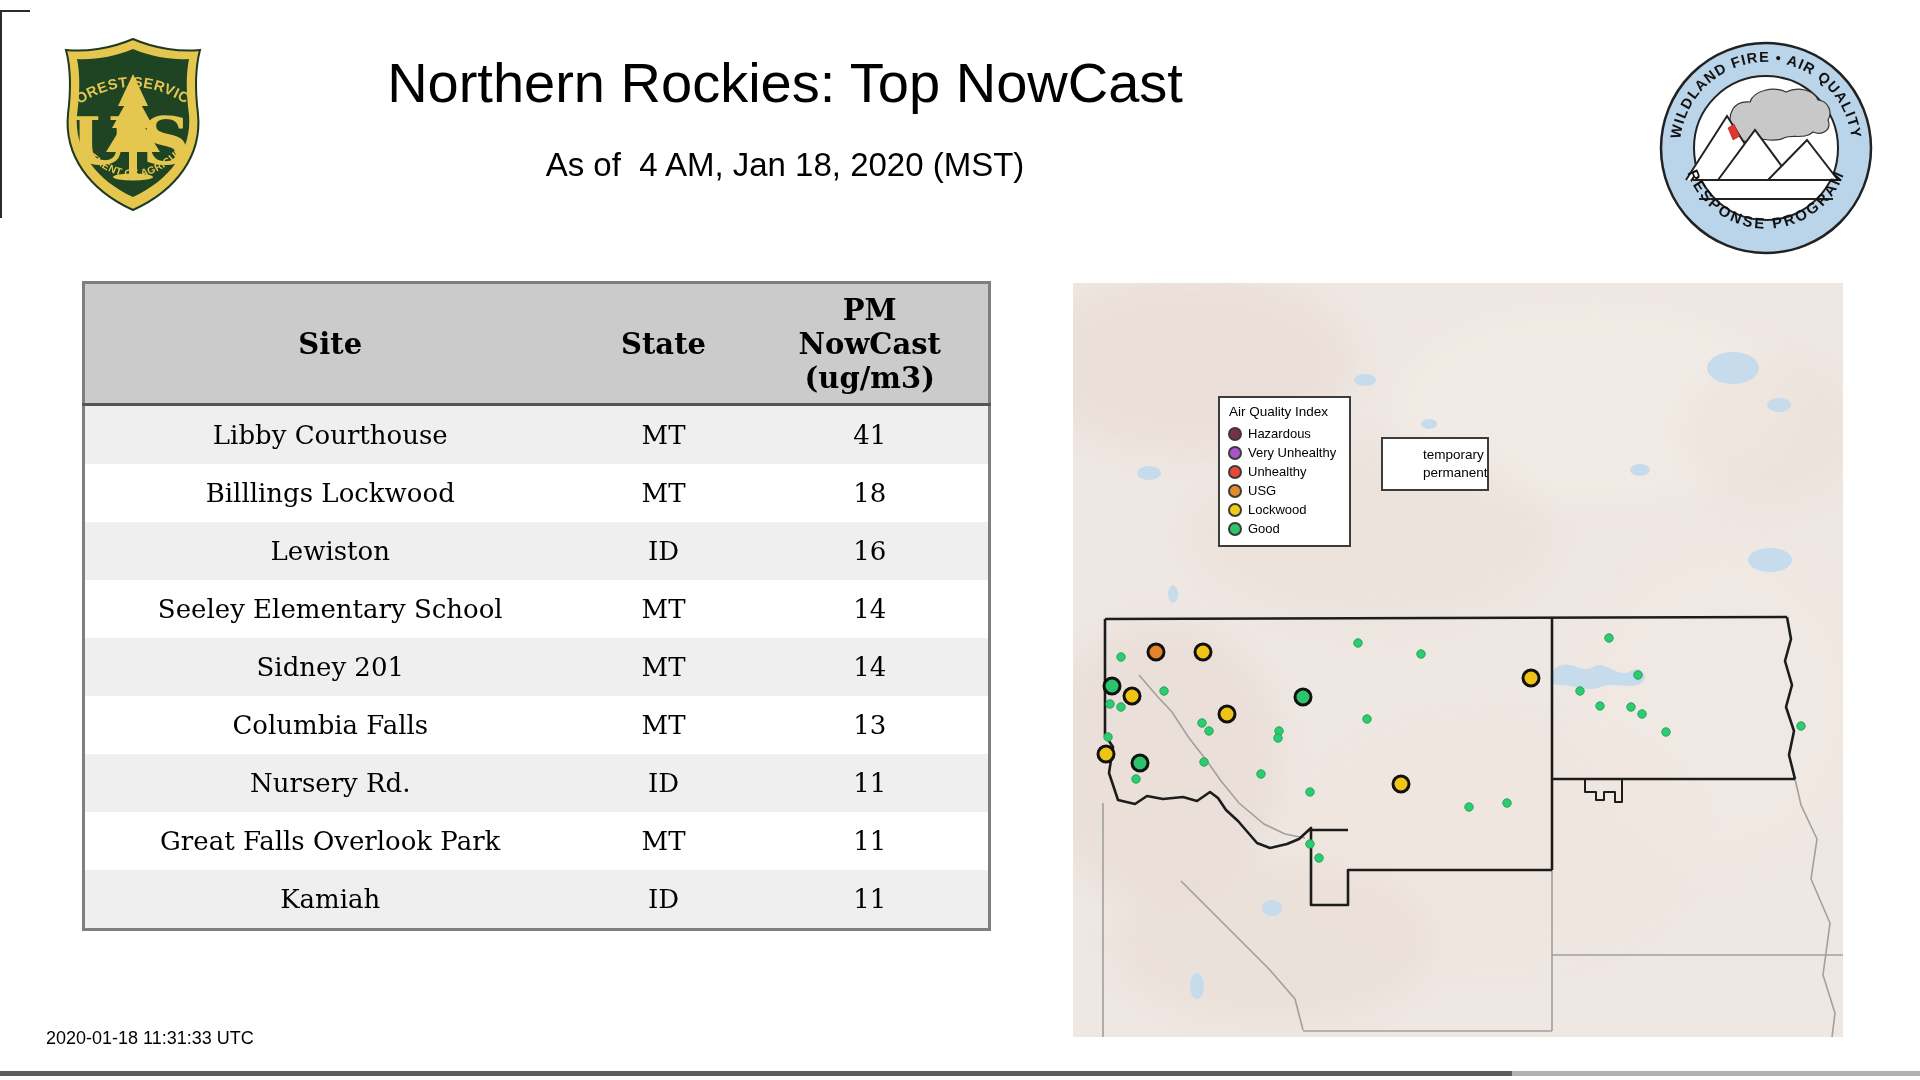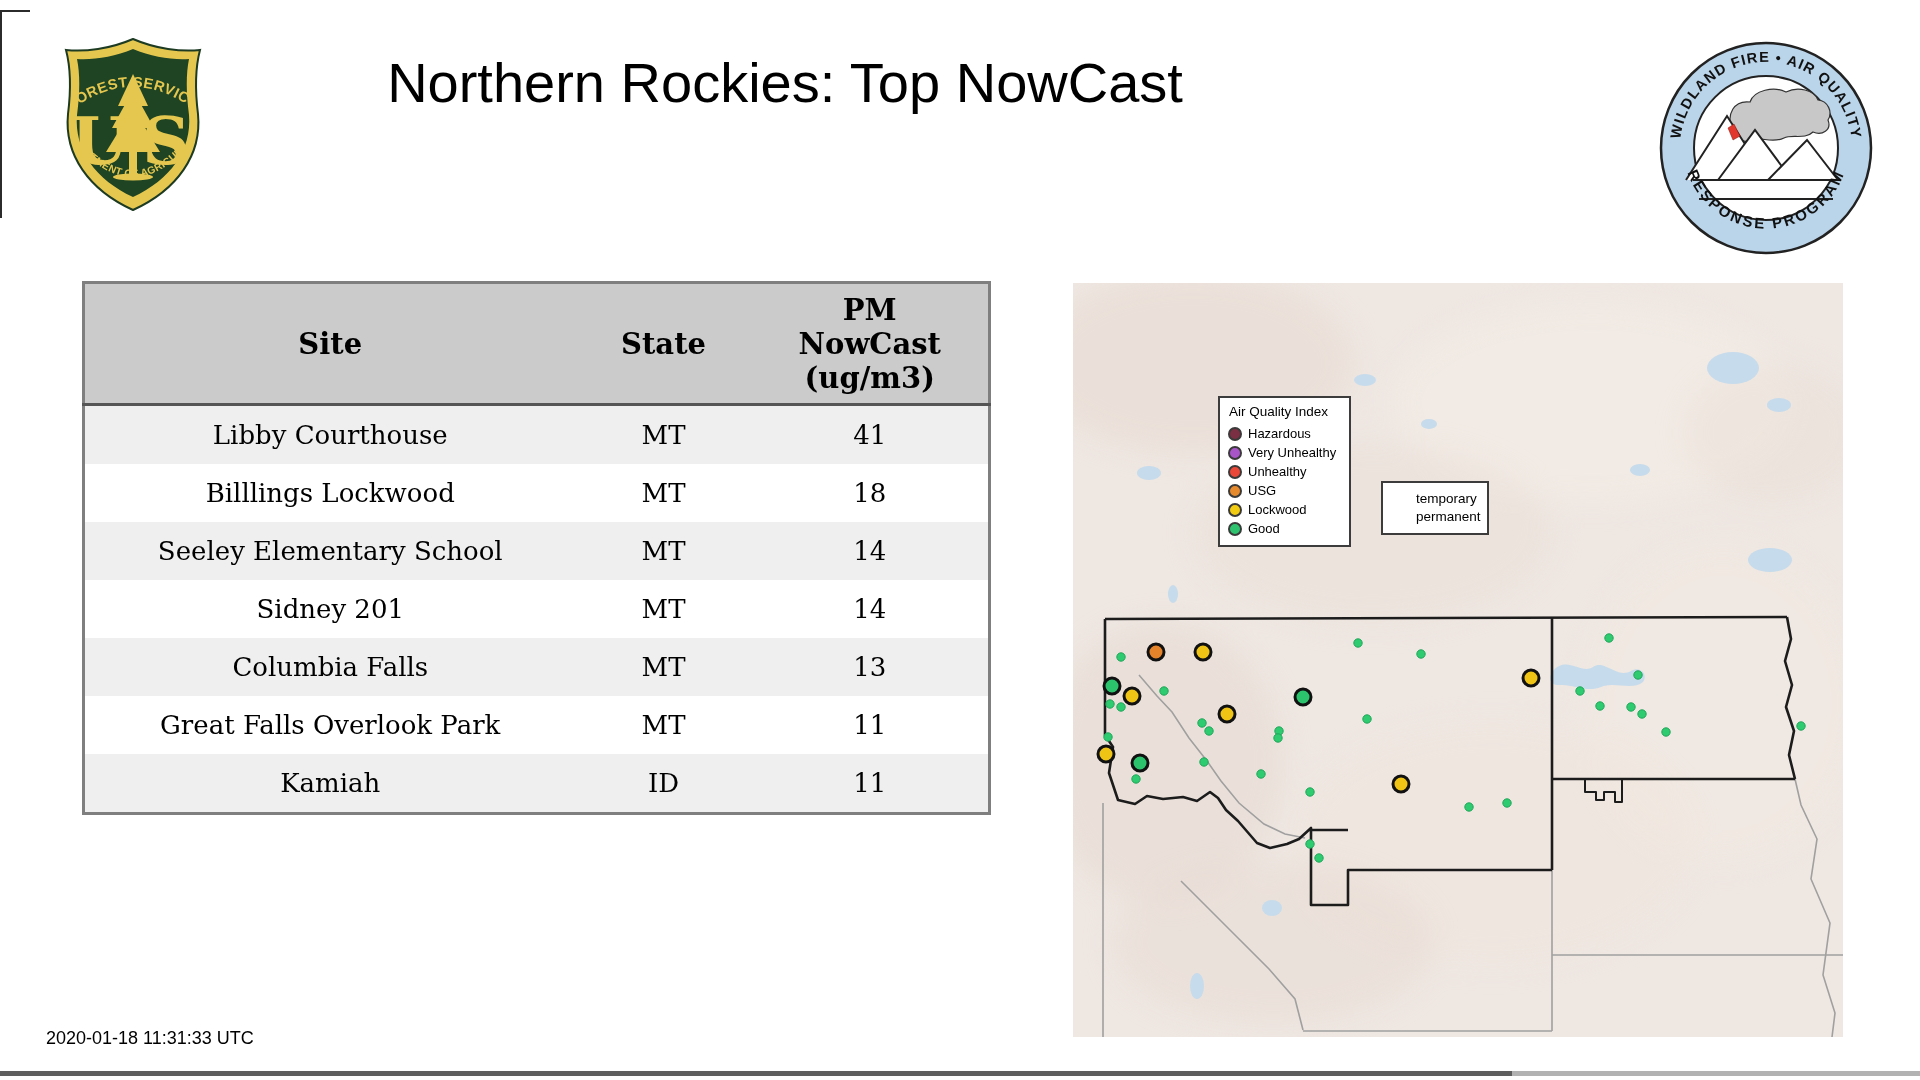--- a/index.html
+++ b/index.html
@@ -47,21 +47,21 @@
   .aqi-legend{
     position:absolute;left:145px;top:113px;width:133px;box-sizing:border-box;
     background:#fff;border:2px solid #3c3c3c;padding:5px 4px 7px 8px;
   }
   .aqi-title{font-size:13.5px;margin:1px 0 5px 1px;}
   .aqi-row{display:flex;align-items:center;gap:6px;height:19px;text-align:right;}
   .aqi-swatch{width:14px;height:14px;border-radius:50%;border:2.5px solid #3a3a3a;box-sizing:border-box;flex:0 0 14px;}
   .aqi-label{font-size:13px;}
   .marker-legend{
     position:absolute;left:308px;top:154px;width:108px;height:54px;box-sizing:border-box;
-    background:#fff;border:2px solid #3c3c3c;display:flex;align-items:center;gap:21px;padding:3px 12px;margin-top:44px;
+    background:#fff;border:2px solid #3c3c3c;display:flex;align-items:center;gap:21px;padding:3px 19px;
   }
   .marker-text div{font-size:13.5px;line-height:18px;}
 
   .footer-ts{position:absolute;left:46px;top:1028px;font-size:18px;color:#000000;}
 </style>
 </head>
 <body>
 
 <div class="edge-v"></div>
 <div class="edge-h"></div>
@@ -111,20 +111,21 @@
       <textPath href="#wf-top-arc" startOffset="50%" text-anchor="middle">WILDLAND FIRE • AIR QUALITY</textPath>
     </text>
     <text font-size="15" font-weight="600" fill="#111" letter-spacing="2.5">
       <textPath href="#wf-bot-arc" startOffset="50%" text-anchor="middle">RESPONSE PROGRAM</textPath>
     </text>
   </svg>
 </div>
 
 <div class="title-wrap">
   <div class="page-title">Northern Rockies: Top NowCast</div>
+  <div class="page-subtitle">As of  4 AM, Jan 18, 2020 (MST)</div>
 </div>
 
 <table class="nowcast">
   <colgroup>
       <col class="c-site">
       <col class="c-state">
       <col class="c-val">
     </colgroup>
   <thead>
     <tr>
@@ -142,33 +143,43 @@
         <td>Libby Courthouse</td>
         <td>MT</td>
         <td>41</td>
       </tr>
       <tr>
         <td>Billlings Lockwood</td>
         <td>MT</td>
         <td>18</td>
       </tr>
       <tr>
+        <td>Lewiston</td>
+        <td>ID</td>
+        <td>16</td>
+      </tr>
+      <tr>
         <td>Seeley Elementary School</td>
         <td>MT</td>
         <td>14</td>
       </tr>
       <tr>
         <td>Sidney 201</td>
         <td>MT</td>
         <td>14</td>
       </tr>
       <tr>
         <td>Columbia Falls</td>
         <td>MT</td>
         <td>13</td>
+      </tr>
+      <tr>
+        <td>Nursery Rd.</td>
+        <td>ID</td>
+        <td>11</td>
       </tr>
       <tr>
         <td>Great Falls Overlook Park</td>
         <td>MT</td>
         <td>11</td>
       </tr>
       <tr>
         <td>Kamiah</td>
         <td>ID</td>
         <td>11</td>

